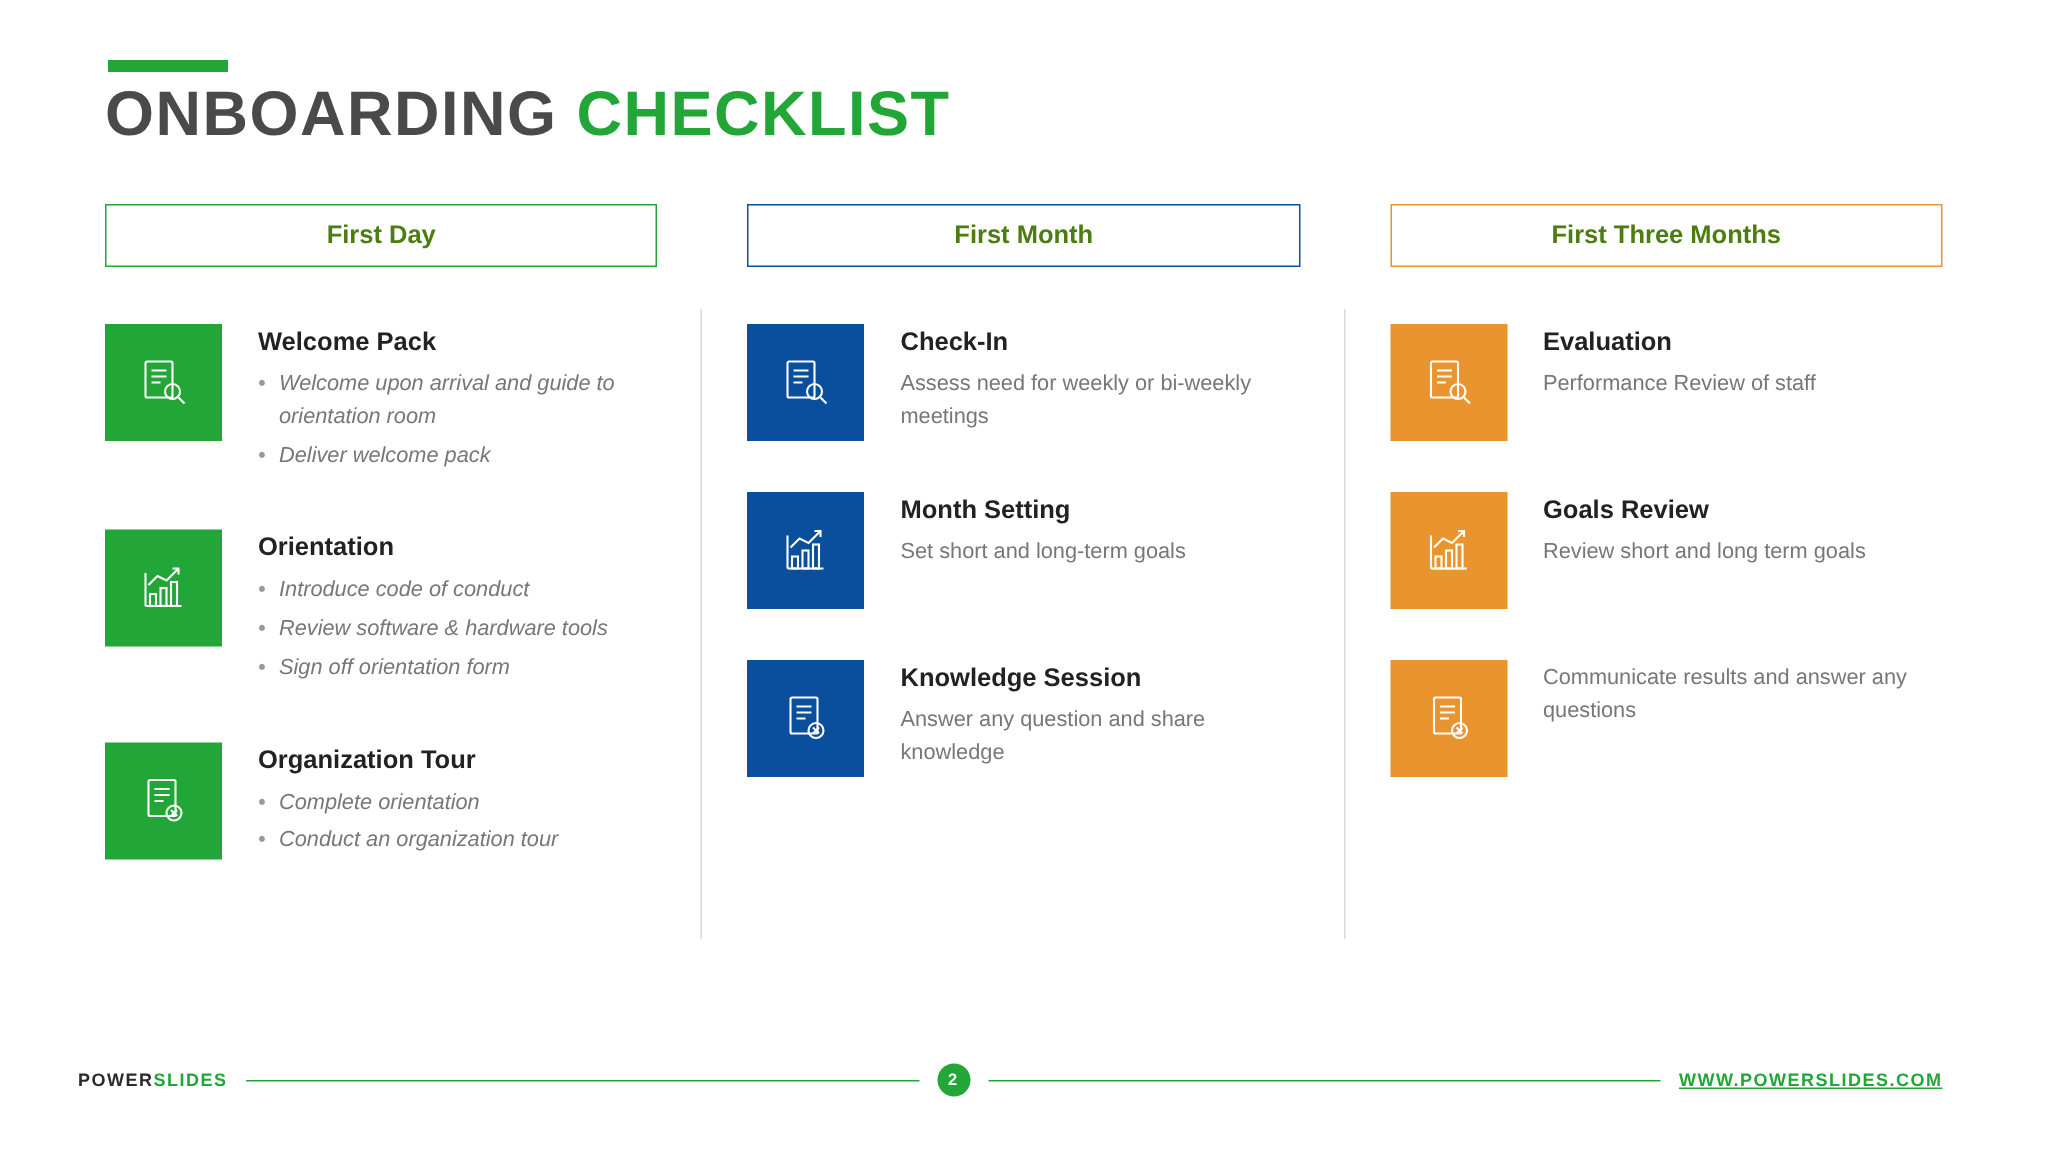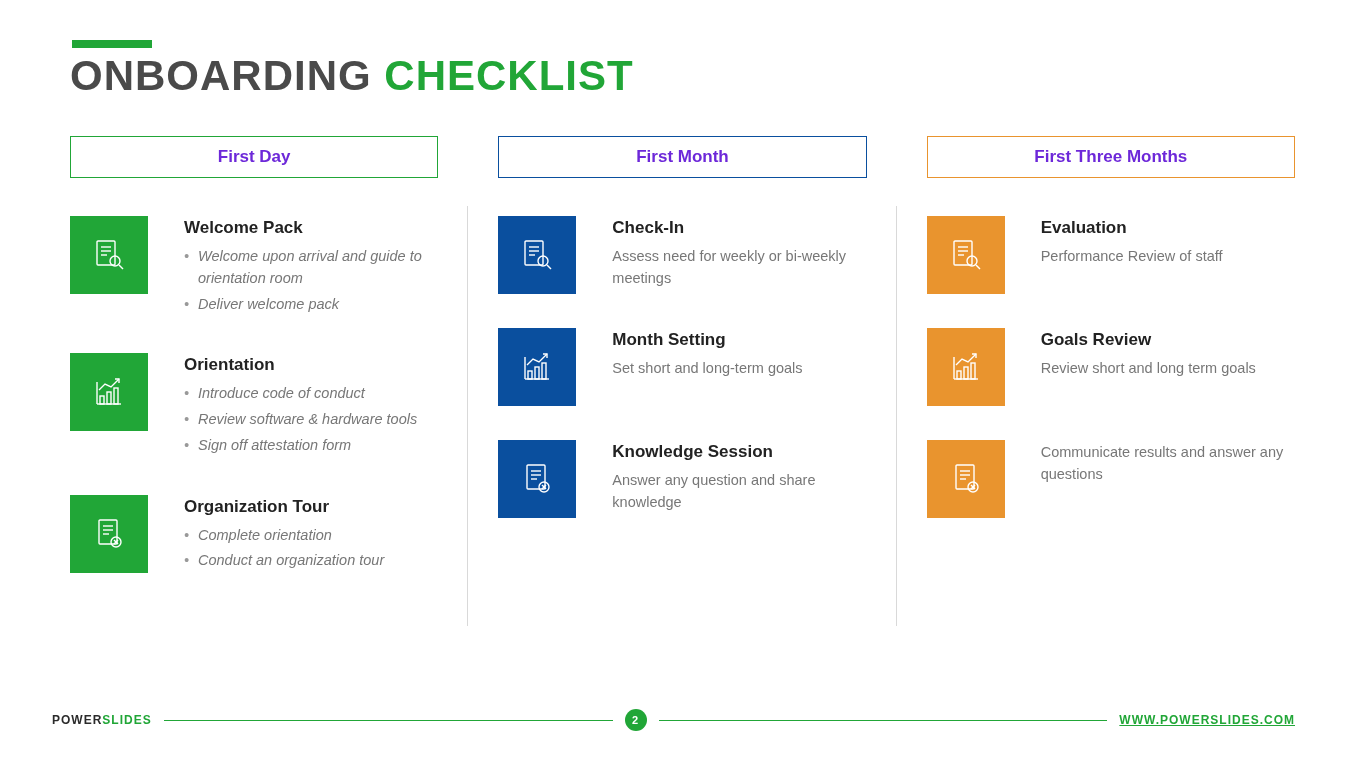--- a/index.html
+++ b/index.html
@@ -45,30 +45,30 @@
     width: 1px;
     height: 420px;
     background: #d9d9d9;
   }
   .col-header {
     border: 1.5px solid;
     text-align: center;
     padding: 10px 0;
     font-weight: 700;
     font-size: 17px;
-    color: #6d28d9;
+    color: #4d7c0f;
     margin-bottom: 38px;
   }
   .col-header.green  { border-color: #21a637; }
   .col-header.blue   { border-color: #0a4f9e; }
   .col-header.orange { border-color: #e9942e; }
   .item {
     display: flex;
     align-items: flex-start;
-    gap: 36px;
+    gap: 24px;
     margin-bottom: 34px;
   }
   .icon-box {
     width: 78px;
     height: 78px;
     flex-shrink: 0;
     display: flex;
     align-items: center;
     justify-content: center;
   }
@@ -171,21 +171,21 @@
             <svg viewBox="0 0 36 36">
               <use href="#ico-chart-up"></use>
             </svg>
           </div>
           <div class="item-body">
             <div class="item-title">Orientation</div>
             <div class="item-desc">
               <ul>
                 <li>Introduce code of conduct</li>
                 <li>Review software &amp; hardware tools</li>
-                <li>Sign off attestation form</li>
+                <li>Sign off orientation form</li>
               </ul>
             </div>
           </div>
         </div>
         <div class="item">
           <div class="icon-box green">
             <svg viewBox="0 0 36 36">
               <use href="#ico-doc-x"></use>
             </svg>
           </div>

